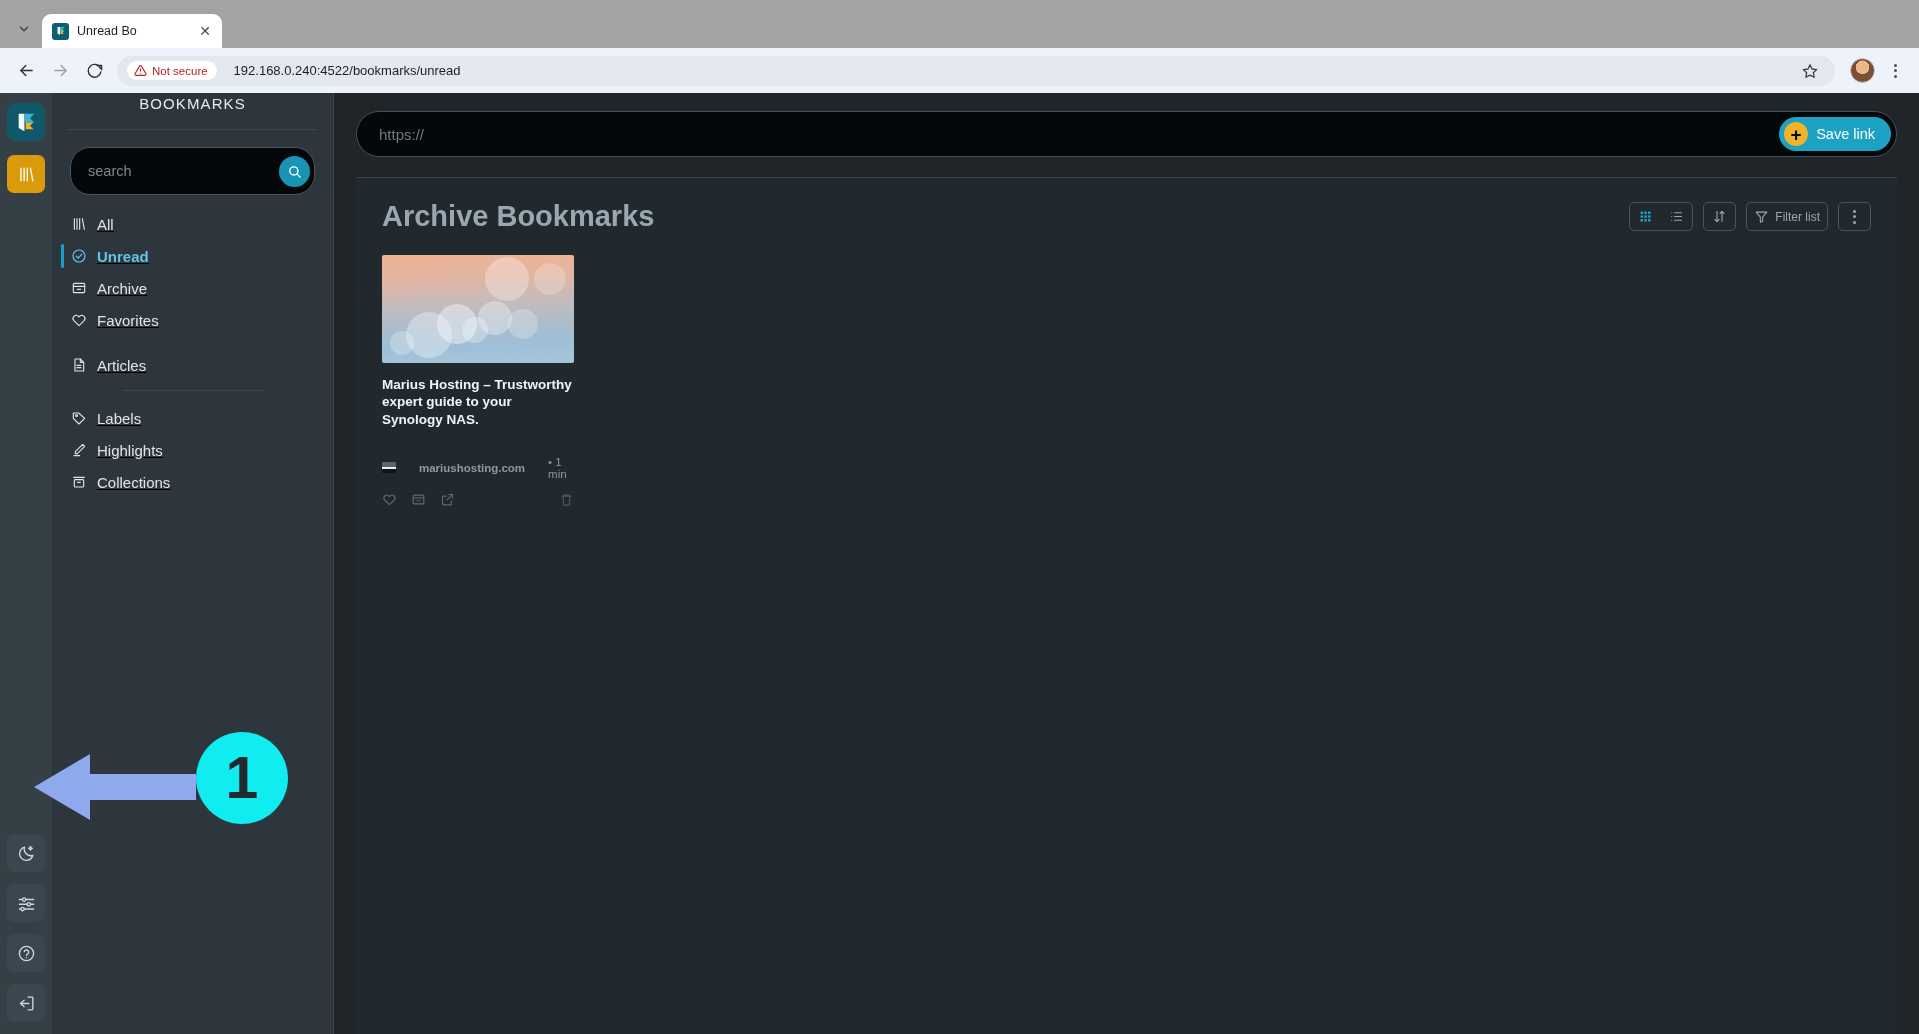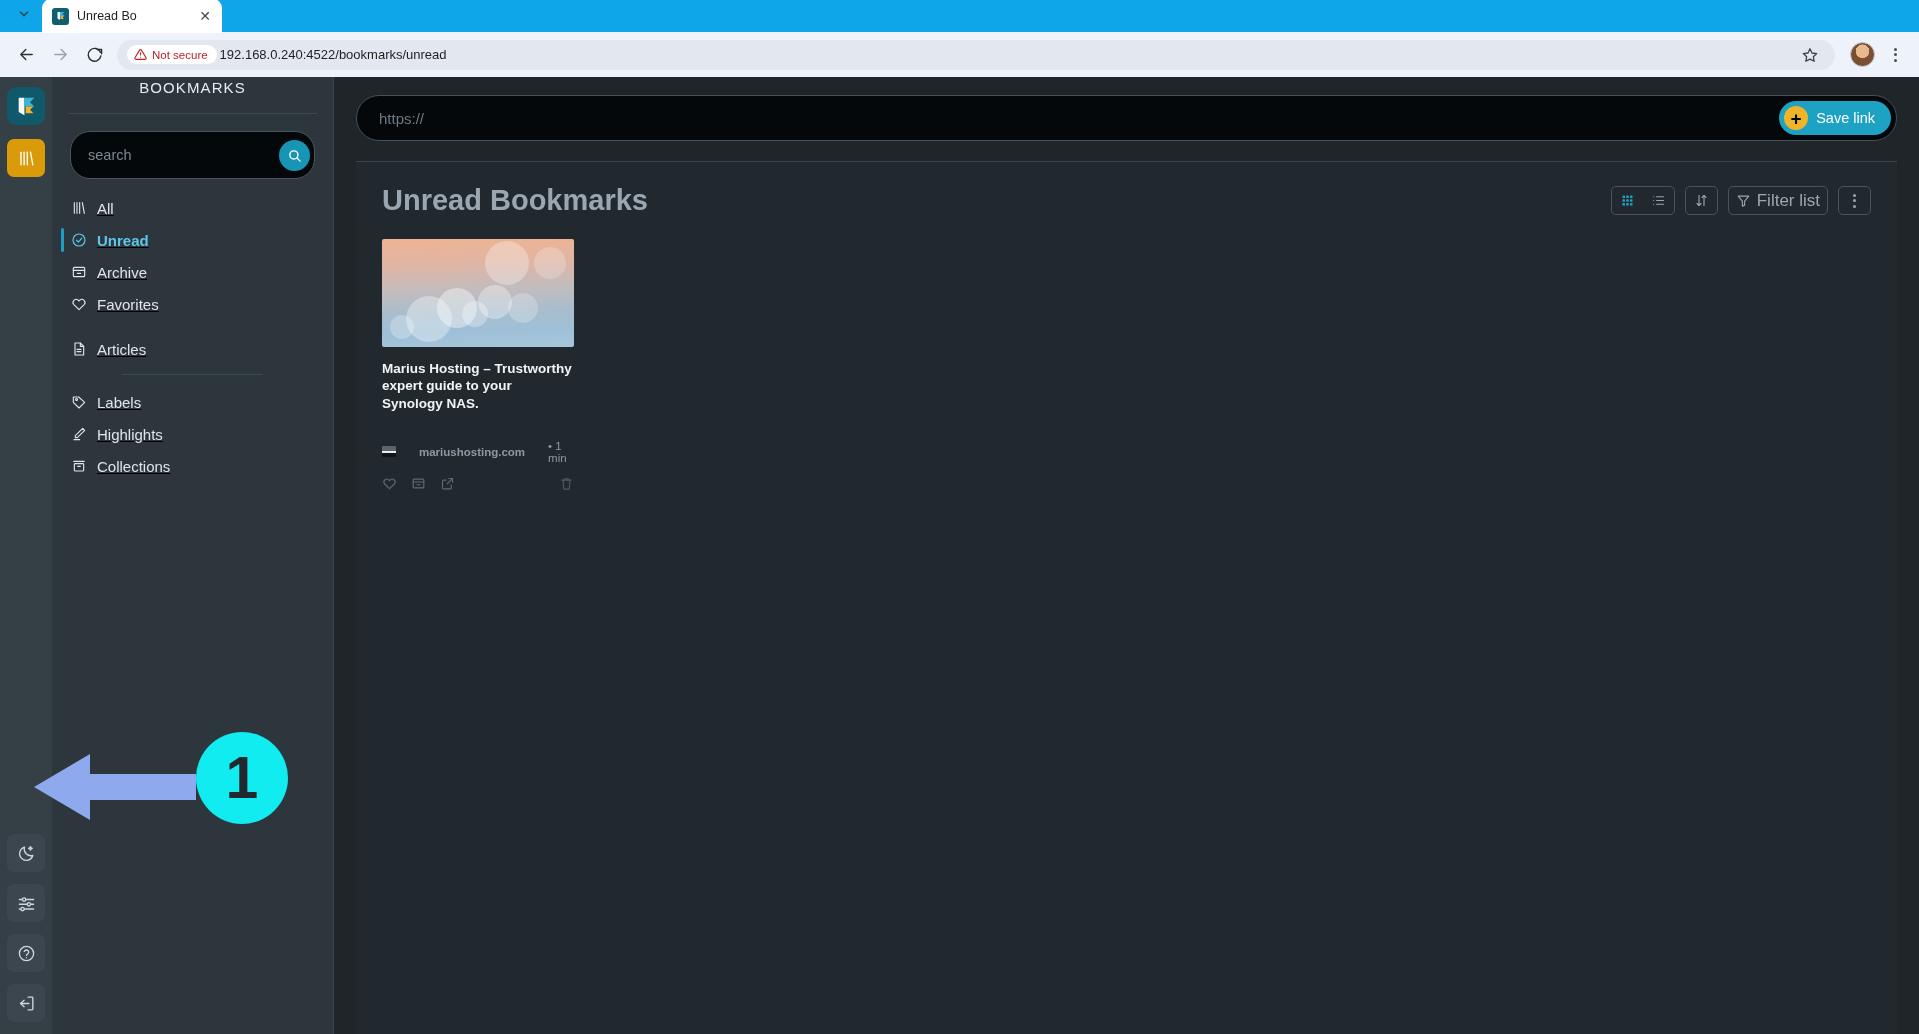--- a/index.html
+++ b/index.html
@@ -6,21 +6,21 @@
   * { box-sizing: border-box; margin: 0; padding: 0; }
   html, body {
     width: 1919px; height: 1034px;
     font-family: "Liberation Sans", sans-serif;
     background: #1f2529; overflow: hidden;
   }
 
   
   .browser { width: 1919px; height: 1034px; display: flex; flex-direction: column; }
   .tabstrip {
-    height: 32px; background: #0ea5e9; display: flex; align-items: center;
+    height: 48px; background: #a3a3a3; display: flex; align-items: flex-end;
     padding-left: 4px; flex: none;
   }
   .tab-list-btn {
     width: 28px; height: 28px; margin: 0 4px 5px 6px; border-radius: 6px;
     display: flex; align-items: center; justify-content: center;
   }
   .tab-list-btn svg { width: 14px; height: 14px; }
   .tab {
     height: 34px; min-width: 180px; max-width: 210px; background: #ffffff;
     border-radius: 9px 9px 0 0; display: flex; align-items: center;
@@ -45,21 +45,21 @@
     padding: 0 10px; gap: 2px; flex: none;
   }
   .nav-btn {
     width: 32px; height: 32px; border-radius: 50%; display: flex;
     align-items: center; justify-content: center; flex: none;
   }
   .nav-btn svg { width: 17px; height: 17px; }
   .omnibox {
     flex: 1; height: 30px; background: #e2e7f0; border-radius: 16px;
     display: flex; align-items: center; padding: 0 12px 0 10px;
-    margin: 0 7px 0 5px; gap: 3px;
+    margin: 0 7px 0 5px; gap: 17px;
   }
   .notsecure {
     display: flex; align-items: center; gap: 5px; background: #ffffff;
     border-radius: 14px; padding: 3px 9px 3px 7px; flex: none;
   }
   .notsecure-txt { font-size: 11.5px; color: #bb2222; white-space: nowrap; }
   .url-txt { font-size: 13px; color: #1f1f1f; white-space: nowrap; flex: 1; }
   .star-btn { width: 26px; height: 26px; display: flex; align-items: center; justify-content: center; flex: none; }
   .avatar-btn {
     width: 25px; height: 25px; border-radius: 50%; flex: none; margin-left: 6px;
@@ -171,21 +171,21 @@
   .tools { display: flex; align-items: center; gap: 10px; }
   .tool-group {
     height: 29px; border: 1px solid #49545c; border-radius: 5px;
     display: flex; align-items: center;
   }
   .tool-btn {
     height: 27px; min-width: 31px; display: flex; align-items: center;
     justify-content: center; padding: 0 7px; gap: 6px;
   }
   .tool-btn svg { width: 15px; height: 15px; }
-  .tool-btn .t { font-size: 17px; color: #9aa7b0; white-space: nowrap; }
+  .tool-btn .t { font-size: 12px; color: #9aa7b0; white-space: nowrap; }
   .dots { display: flex; flex-direction: column; gap: 2.5px; align-items: center; }
   .dots i { width: 3px; height: 3px; border-radius: 50%; background: #9aa7b0; display: block; }
 
   
   .grid { margin-top: 22px; display: flex; flex-wrap: wrap; gap: 22px; }
   .card { width: 192px; }
   .thumb {
     width: 192px; height: 108px; border-radius: 2px; overflow: hidden; position: relative;
     background: linear-gradient(178deg, #efb392 0%, #e0b5a4 24%, #c3bcbd 46%, #a9bdcd 66%, #9ec0d8 84%, #a8c6da 100%);
   }
@@ -448,21 +448,21 @@
       <div class="savebar">
         <input class="savebar-input" placeholder="https://" style="">
         <div class="save-btn">
           <span class="save-plus">+</span>
           <span class="save-lbl">Save link</span>
         </div>
       </div>
 
       <div class="content">
         <div class="content-head">
-          <div class="page-title">Unread Bookmarks</div>
+          <div class="page-title">Archive Bookmarks</div>
 
           <div class="tools">
             <div class="tool-group">
               <div class="tool-btn">
                 <svg viewBox="0 0 24 24" fill="#1da2c4">
                     <rect x="4" y="4" width="4" height="4" rx="0.6"></rect>
                     <rect x="10" y="4" width="4" height="4" rx="0.6"></rect>
                     <rect x="16" y="4" width="4" height="4" rx="0.6"></rect>
                     <rect x="4" y="10" width="4" height="4" rx="0.6"></rect>
                     <rect x="10" y="10" width="4" height="4" rx="0.6"></rect>

